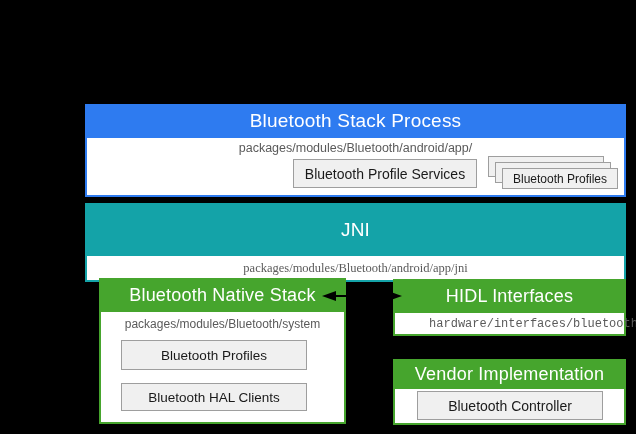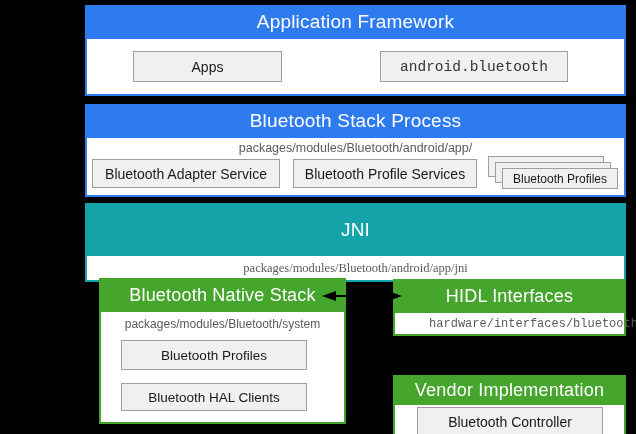--- a/index.html
+++ b/index.html
@@ -115,45 +115,37 @@
   .np-box  { left: 20px; top: 28px; width: 186px; height: 30px; font-size: 13.5px; }
   .hal-box { left: 20px; top: 71px; width: 186px; height: 28px; font-size: 13.5px; }
 
   
   .s5 { left: 393px; top: 279px; width: 233px; }
   .s5 .hdr { height: 34px; }
   .s5 .body { height: 23px; font-family: "Liberation Mono", monospace; font-size: 12px; color: var(--path-text, #5A5A5A); }
 
   
   .s6 { left: 393px; top: 359px; width: 233px; }
-  .s6 .hdr { height: 30px; margin-top: 16px; }
+  .s6 .hdr { height: 30px; }
   .s6 .body { height: 36px; }
   .ctrl-box { left: 22px; top: 2px; width: 186px; height: 29px; }
 
   
   .arrow-svg { position: absolute; left: 320px; top: 287px; }
 </style>
 </head>
 <body>
 
 <div class="canvas">
 
-  <div class="section s1">
-    <div class="hdr bg-blue">Application Framework</div>
-    <div class="body b-blue">
-      <div class="gbox apps-box">Apps</div>
-      <div class="gbox mono ab-box">android.bluetooth</div>
-    </div>
-  </div>
 
   <div class="section s2">
     <div class="hdr bg-blue">Bluetooth Stack Process</div>
     <div class="body b-blue">
       <div class="path">packages/modules/Bluetooth/android/app/</div>
-      <div class="gbox adapter-box">Bluetooth Adapter Service</div>
       <div class="gbox services-box">Bluetooth Profile Services</div>
       <div class="stack">
         <div class="layer layer-back"></div>
         <div class="layer layer-mid"></div>
         <div class="layer layer-front">Bluetooth Profiles</div>
       </div>
     </div>
   </div>
 
   <div class="section s3">

